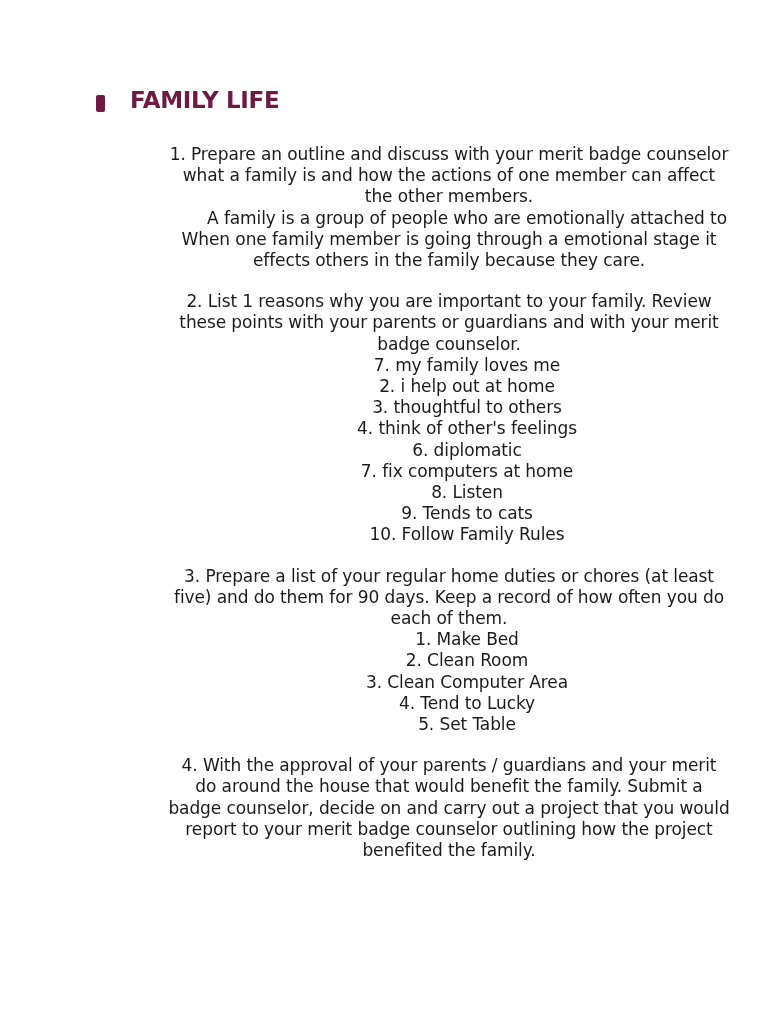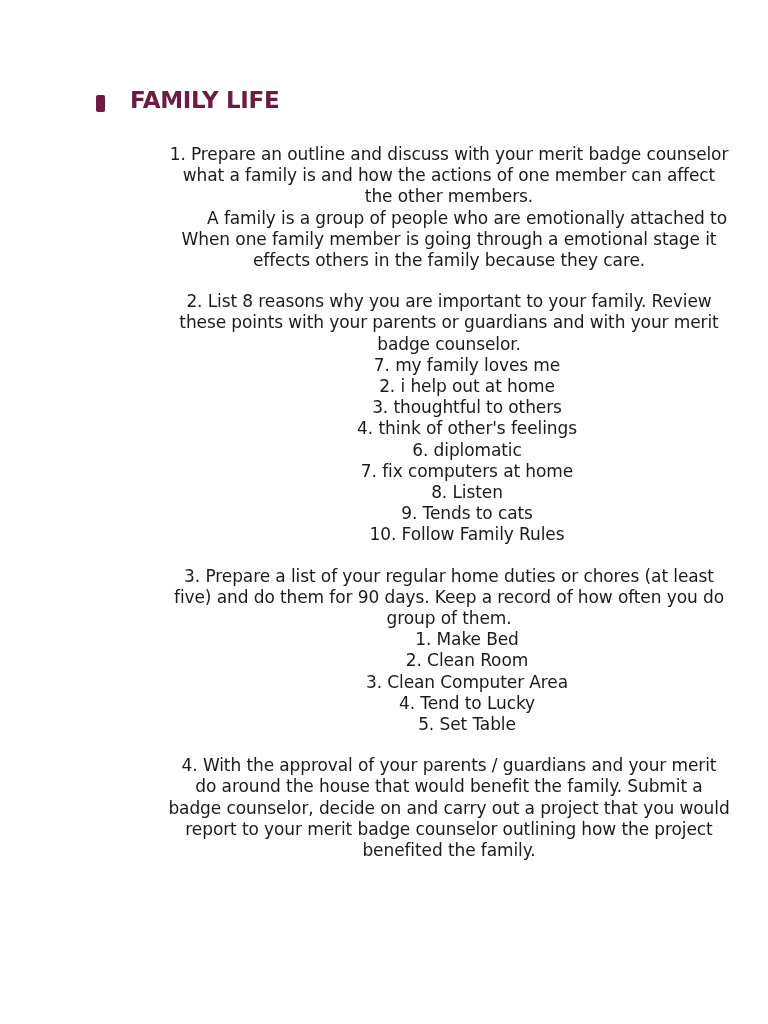--- a/index.html
+++ b/index.html
@@ -62,37 +62,37 @@
   <div class="body-text" id="blocks">
       <div class="block">
         <div class="line">1. Prepare an outline and discuss with your merit badge counselor</div>
         <div class="line">what a family is and how the actions of one member can affect</div>
         <div class="line">the other members.</div>
         <div class="line ind">A family is a group of people who are emotionally attached to</div>
         <div class="line">When one family member is going through a emotional stage it</div>
         <div class="line">effects others in the family because they care.</div>
       </div>
       <div class="block">
-        <div class="line">2. List 8 reasons why you are important to your family. Review</div>
+        <div class="line">2. List 1 reasons why you are important to your family. Review</div>
         <div class="line">these points with your parents or guardians and with your merit</div>
         <div class="line">badge counselor.</div>
         <div class="line ind">7. my family loves me</div>
         <div class="line ind">2. i help out at home</div>
         <div class="line ind">3. thoughtful to others</div>
         <div class="line ind">4. think of other's feelings</div>
         <div class="line ind">6. diplomatic</div>
         <div class="line ind">7. fix computers at home</div>
         <div class="line ind">8. Listen</div>
         <div class="line ind">9. Tends to cats</div>
         <div class="line ind">10. Follow Family Rules</div>
       </div>
       <div class="block">
         <div class="line">3. Prepare a list of your regular home duties or chores (at least</div>
         <div class="line">five) and do them for 90 days. Keep a record of how often you do</div>
-        <div class="line">group of them.</div>
+        <div class="line">each of them.</div>
         <div class="line ind">1. Make Bed</div>
         <div class="line ind">2. Clean Room</div>
         <div class="line ind">3. Clean Computer Area</div>
         <div class="line ind">4. Tend to Lucky</div>
         <div class="line ind">5. Set Table</div>
       </div>
       <div class="block">
         <div class="line">4. With the approval of your parents / guardians and your merit</div>
         <div class="line">do around the house that would benefit the family. Submit a</div>
         <div class="line">badge counselor, decide on and carry out a project that you would</div>

